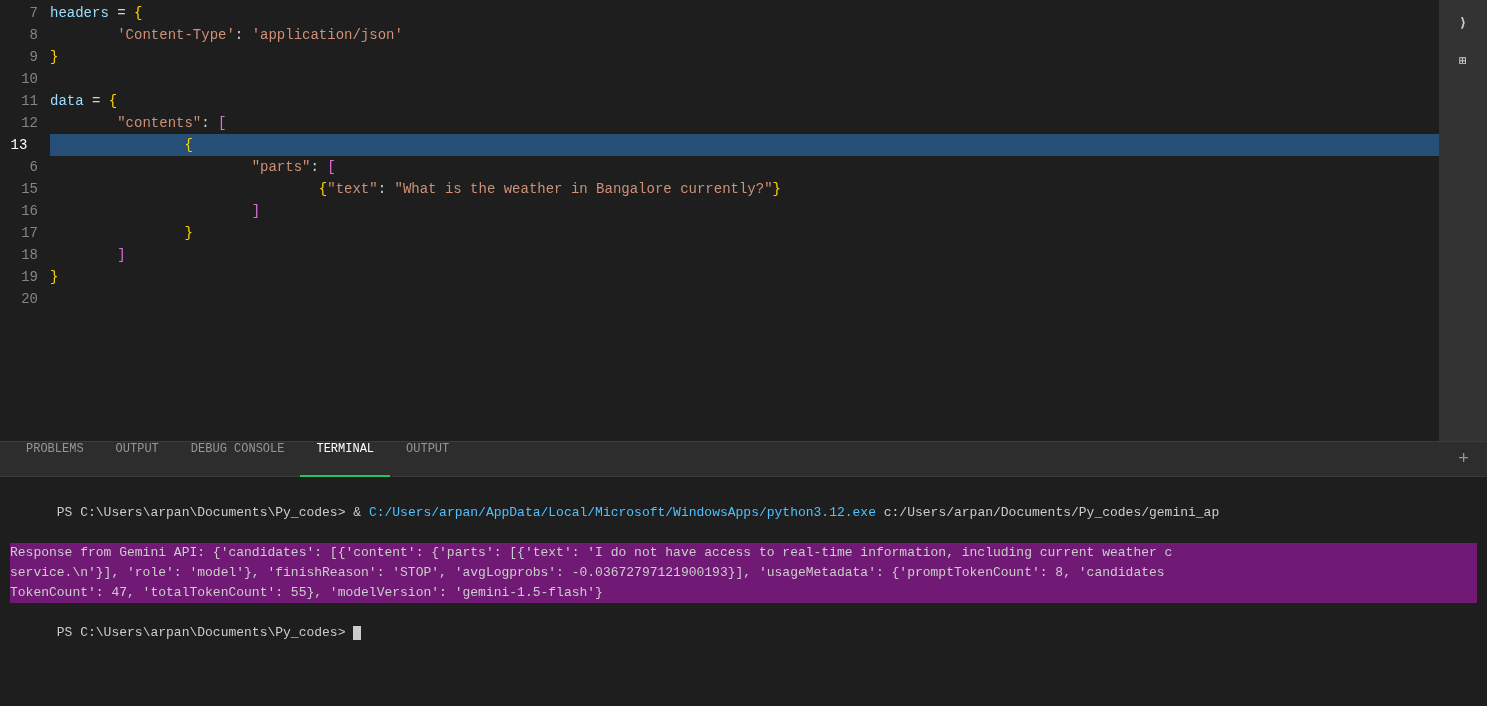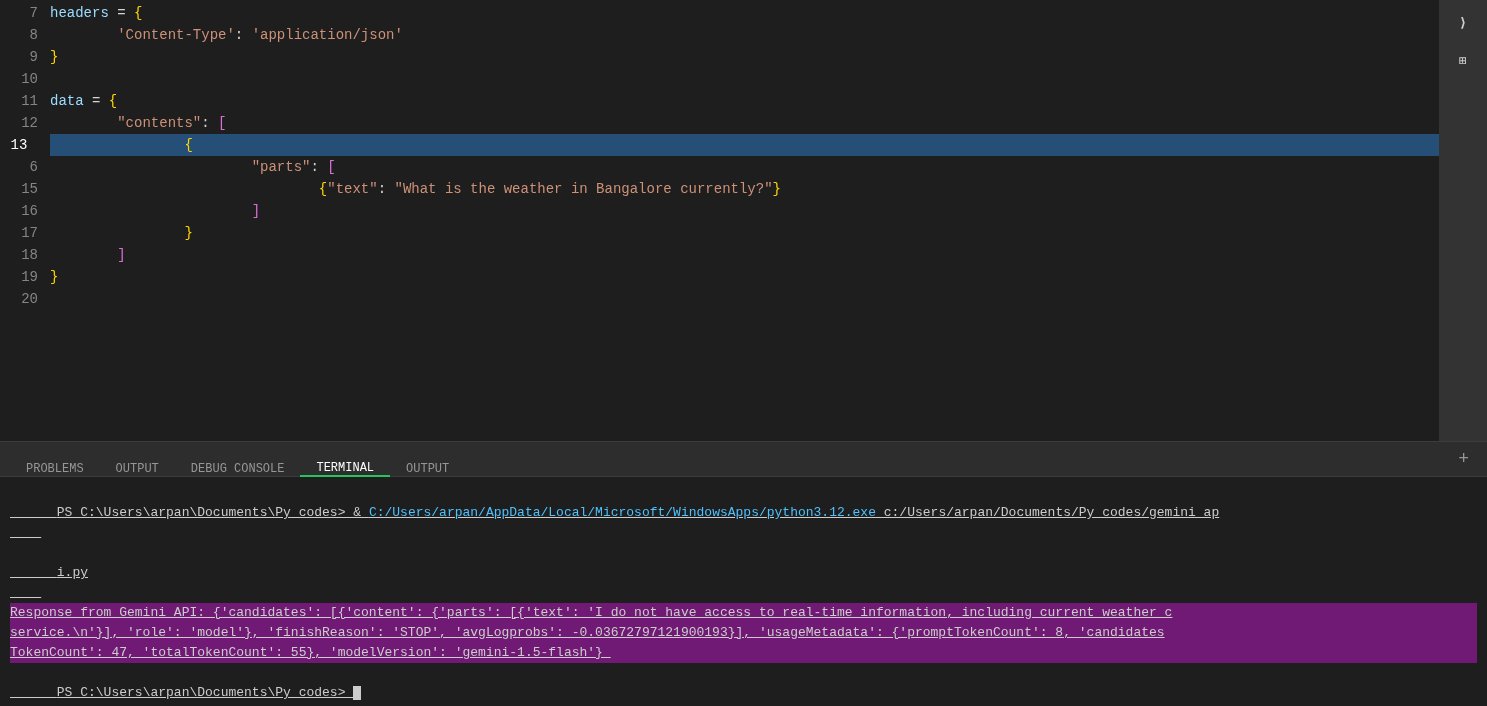--- a/index.html
+++ b/index.html
@@ -89,21 +89,21 @@
       align-items: center;
       border-bottom: 1px solid #3c3c3c;
       padding-left: 10px;
       gap: 0;
     }
 
     .panel-tab {
       height: 35px;
       padding: 0 16px;
       display: flex;
-      align-items: flex-end;
+      align-items: flex-start;
       font-size: 12px;
       color: #969696;
       cursor: pointer;
       border-bottom: 1px solid transparent;
       margin-bottom: -1px;
     }
 
     .panel-tab.active {
       color: #ffffff;
       border-bottom: 2px solid #22c55e;
@@ -121,21 +121,20 @@
       padding: 0 8px;
     }
 
     .terminal-content {
       padding: 6px 10px;
       font-size: 13px;
       line-height: 20px;
       color: #cccccc;
       overflow: hidden;
       flex: 1;
-      text-decoration: underline;
     }
 
     .terminal-line {
       white-space: pre-wrap;
       word-break: break-all;
       line-height: 20px;
     }
 
     .t-cmd-prefix { color: #cccccc; }
     .t-cmd-highlight { color: #4fc1ff; }
@@ -281,23 +280,20 @@
     <div class="panel-tab">
       <span>OUTPUT</span>
     </div>
     <div class="panel-tab-add">+</div>
   </div>
   <div class="terminal-content">
 
     <div class="terminal-line">
       <span class="t-cmd-prefix">PS C:\Users\arpan\Documents\Py_codes&gt; &amp; </span><span class="t-cmd-highlight">C:/Users/arpan/AppData/Local/Microsoft/WindowsApps/python3.12.exe</span><span class="t-cmd-prefix"> c:/Users/arpan/Documents/Py_codes/gemini_ap</span>
     </div>
-    <div class="terminal-line">
-      <span class="t-cmd-prefix">i.py</span>
-    </div>
 
     <div class="terminal-line t-response-selected">Response from Gemini API: {'candidates': [{'content': {'parts': [{'text': 'I do not have access to real-time information, including current weather c</div>
     <div class="terminal-line t-response-selected">service.\n'}], 'role': 'model'}, 'finishReason': 'STOP', 'avgLogprobs': -0.03672797121900193}], 'usageMetadata': {'promptTokenCount': 8, 'candidates</div>
     <div class="terminal-line t-response-selected">TokenCount': 47, 'totalTokenCount': 55}, 'modelVersion': 'gemini-1.5-flash'} </div>
 
     <div class="terminal-line">
       <span class="t-prompt">PS C:\Users\arpan\Documents\Py_codes&gt; </span><span class="t-cursor"></span>
     </div>
   </div>
 </div>

